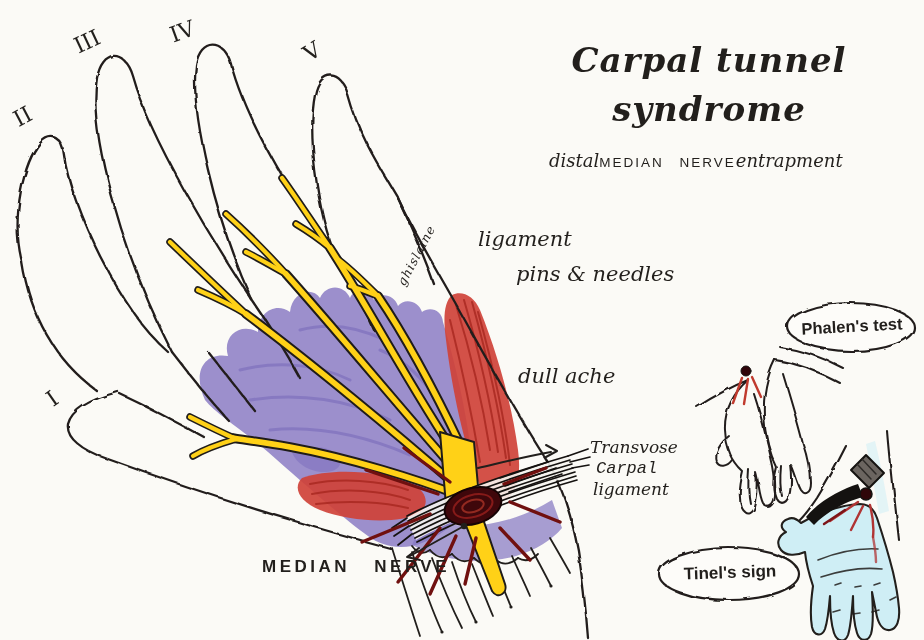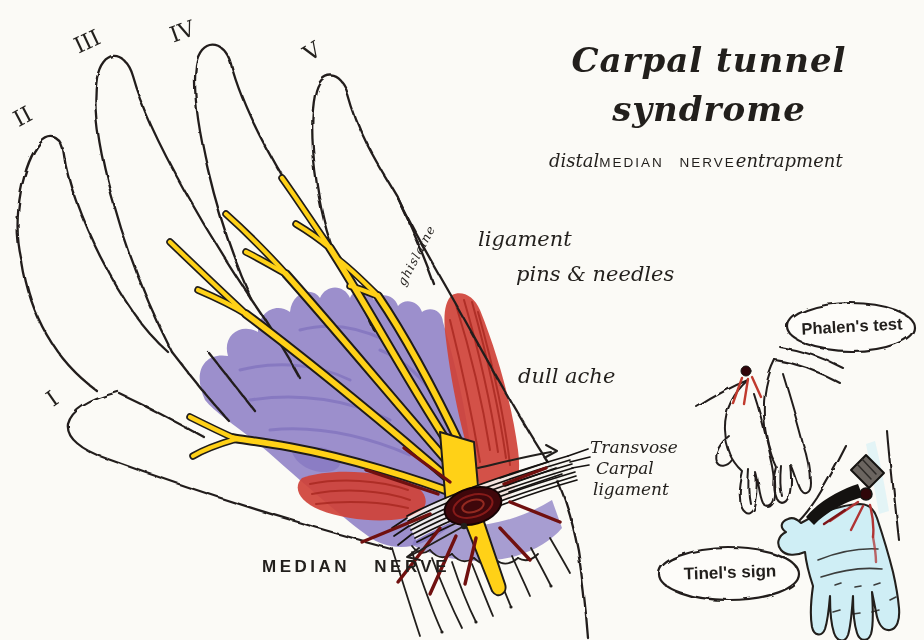--- a/index.html
+++ b/index.html
@@ -14,21 +14,21 @@
   .subtitle{left:549px;top:150px;width:320px;display:flex;align-items:baseline;}
   .subtitle .lead,.subtitle .tail{font-size:18px;}
   .subtitle .caps{font-size:13.5px;letter-spacing:2px;word-spacing:10px;}
   .symptom{font-size:21px;}
   .sym0{left:478px;top:227px;}
   .sym1{left:516px;top:262px;}
   .sym2{left:498px;top:303px;}
   .sym3{left:518px;top:352px;margin-top:12px;}
   .lig-label{left:576px;top:437px;font-size:17px;line-height:21px;white-space:normal;width:110px;margin-left:14px;}
   .lig-label div{white-space:nowrap;}
-  .lig-l2{padding-left:6px;}
+  .lig-l2{padding-left:6px;font-family:Liberation Mono, monospace;}
   .lig-l3{padding-left:3px;}
   .median{left:262px;top:557px;font-size:17px;letter-spacing:3.5px;word-spacing:16px;font-weight:bold;}
   .numeral{font-family:"DejaVu Serif","Liberation Serif",serif;font-size:22px;}
   .num-1{left:48px;top:386px;transform:rotate(-35deg);}
   .num-2{left:14px;top:104px;transform:rotate(-28deg);}
   .num-3{left:74px;top:29px;transform:rotate(-25deg);}
   .num-4{left:170px;top:19px;transform:rotate(-20deg);}
   .num-5{left:304px;top:39px;transform:rotate(-32deg);}
   .signature{left:394px;top:281px;font-size:12.5px;letter-spacing:1px;
              transform:rotate(-62deg);transform-origin:0 0;}

